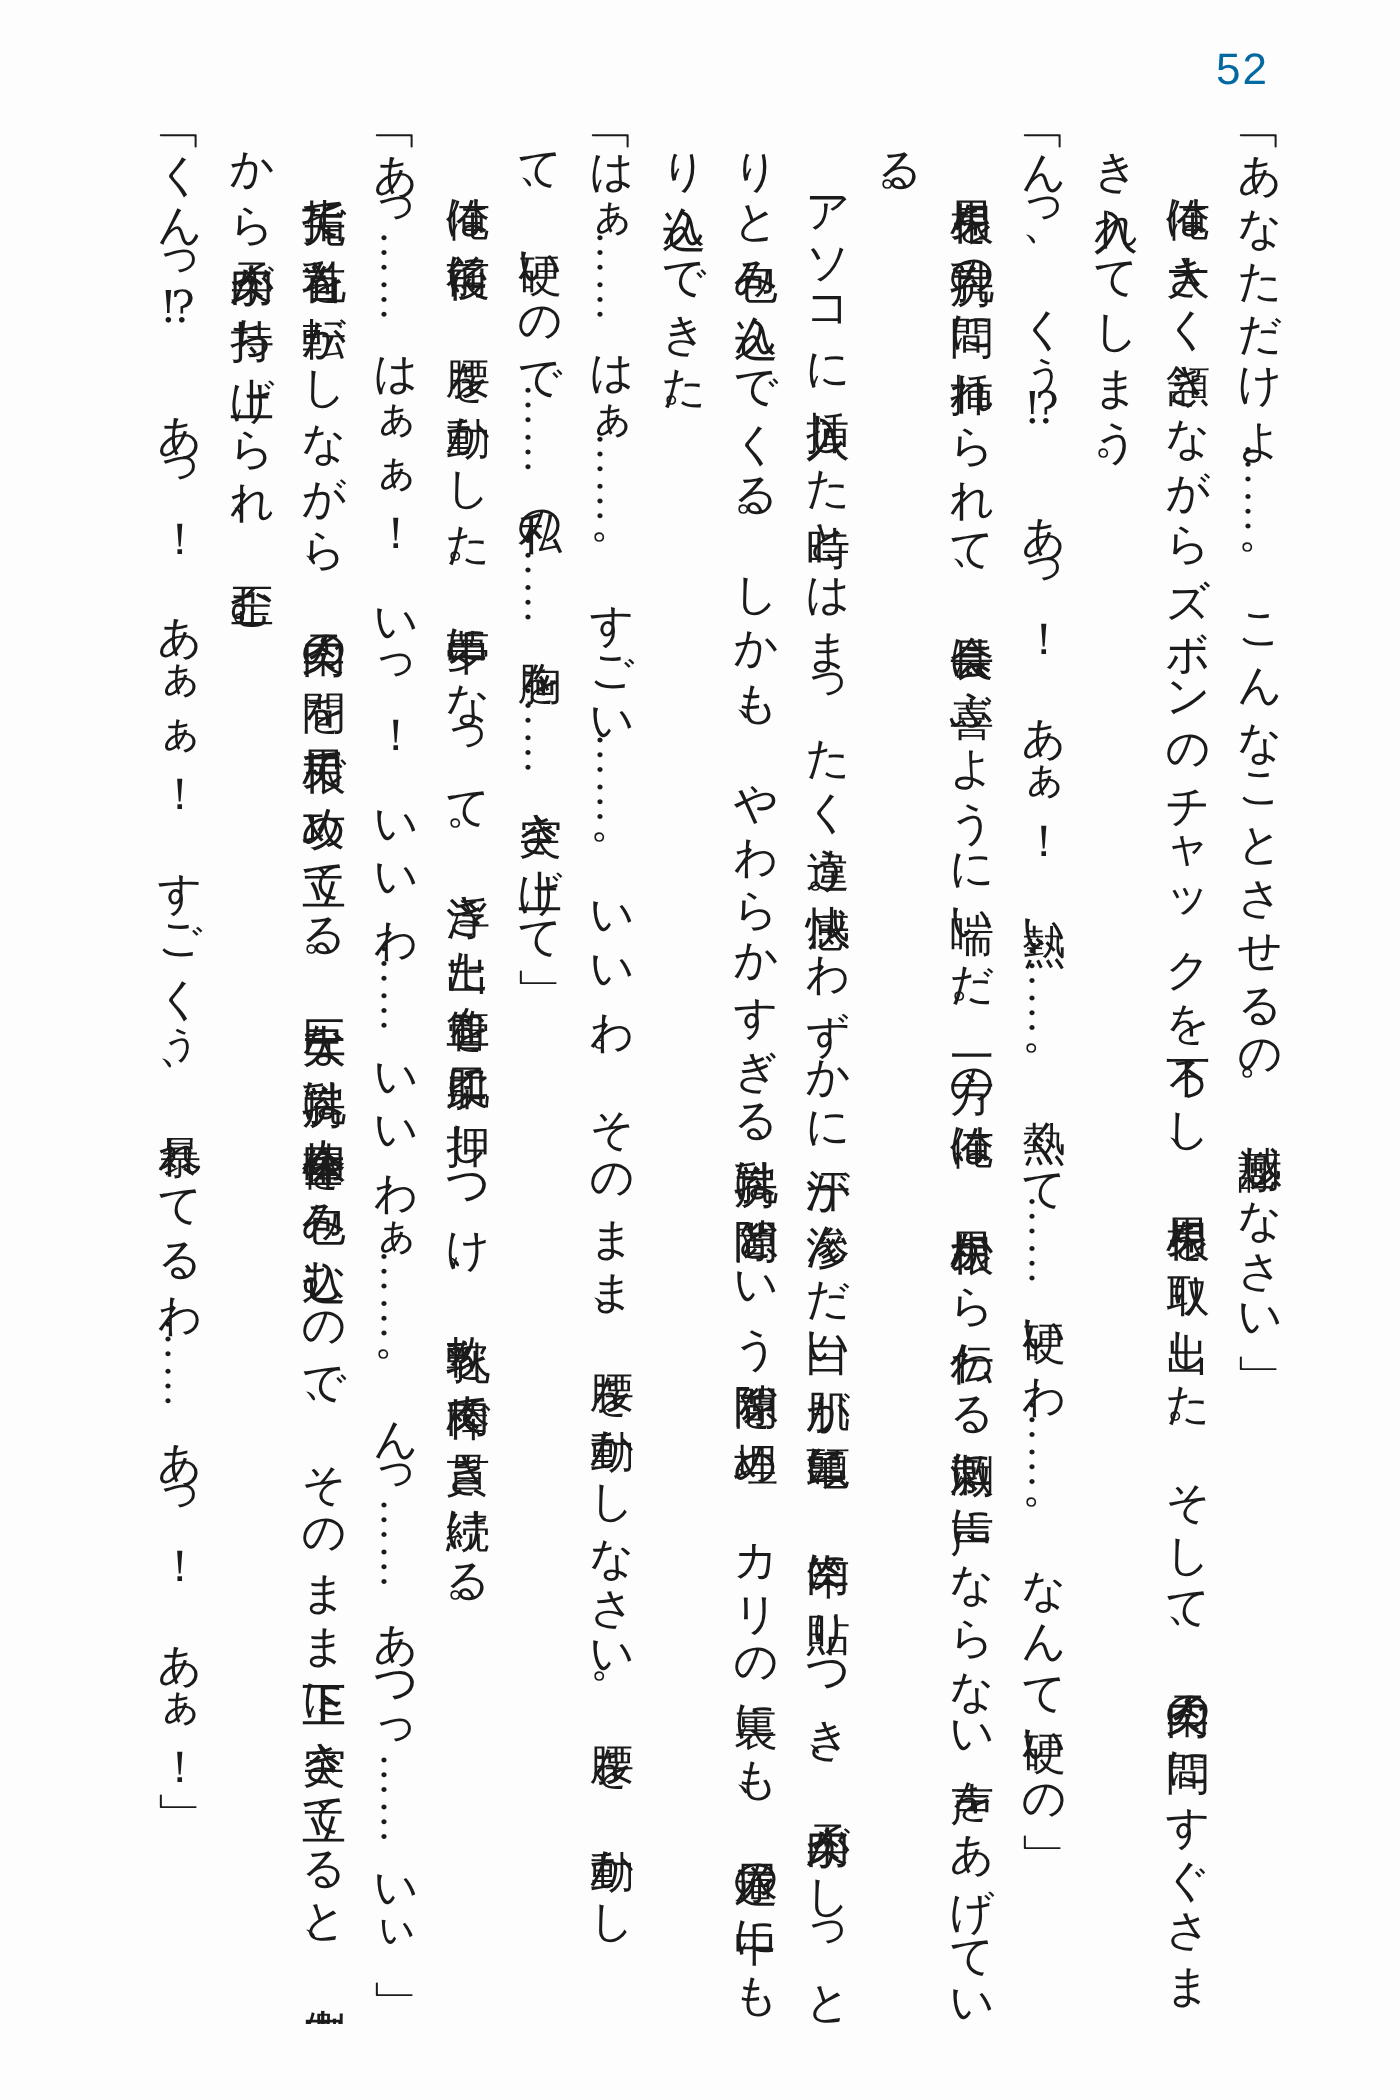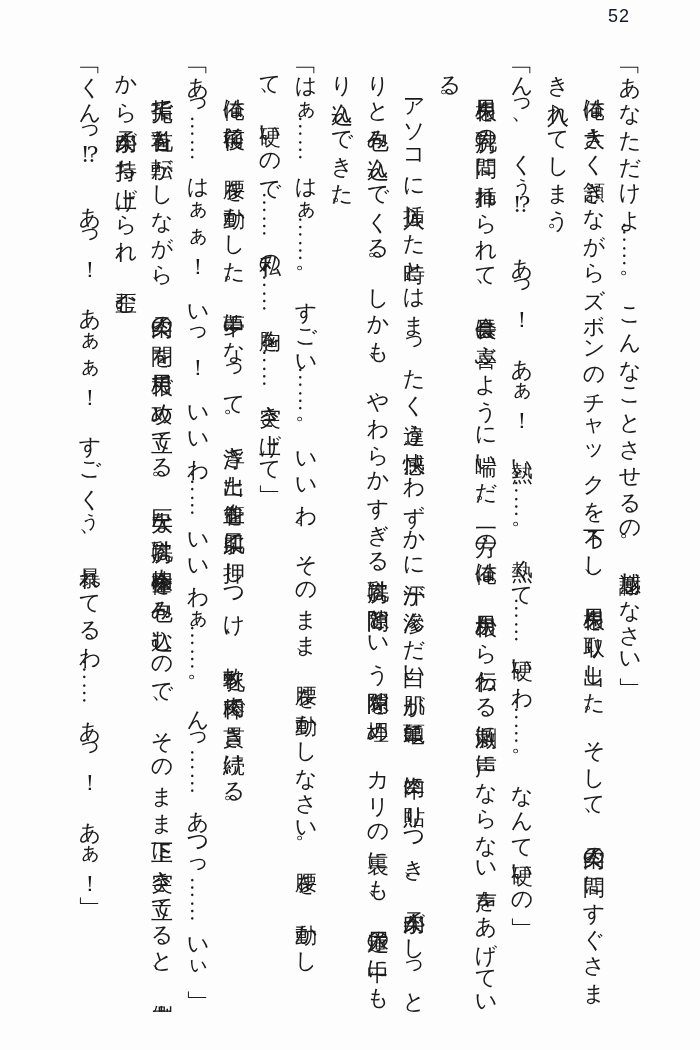--- a/index.html
+++ b/index.html
@@ -8,25 +8,25 @@
     position:relative;
     width:700px;height:1050px;
     margin:0 auto;
     background:#fdfdfd;
     overflow:hidden;
     color:#1b1b1b;
     font-family:"Liberation Serif","DejaVu Serif",serif;
   }
   .page-number{
     position:absolute;
-    top:6px;left:608px;
+    top:22px;left:608px;
     font-family:"Liberation Sans","DejaVu Sans",sans-serif;
-    font-size:18px;
+    font-size:22px;
     letter-spacing:1px;
-    color:#0f172a;
+    color:#0369a1;
   }
   .text-block{
     position:absolute;
     top:60px;right:52px;
     height:952px;
     max-width:636px;
     writing-mode:vertical-rl;
     text-orientation:mixed;
     font-size:22px;
     line-height:36px;      

